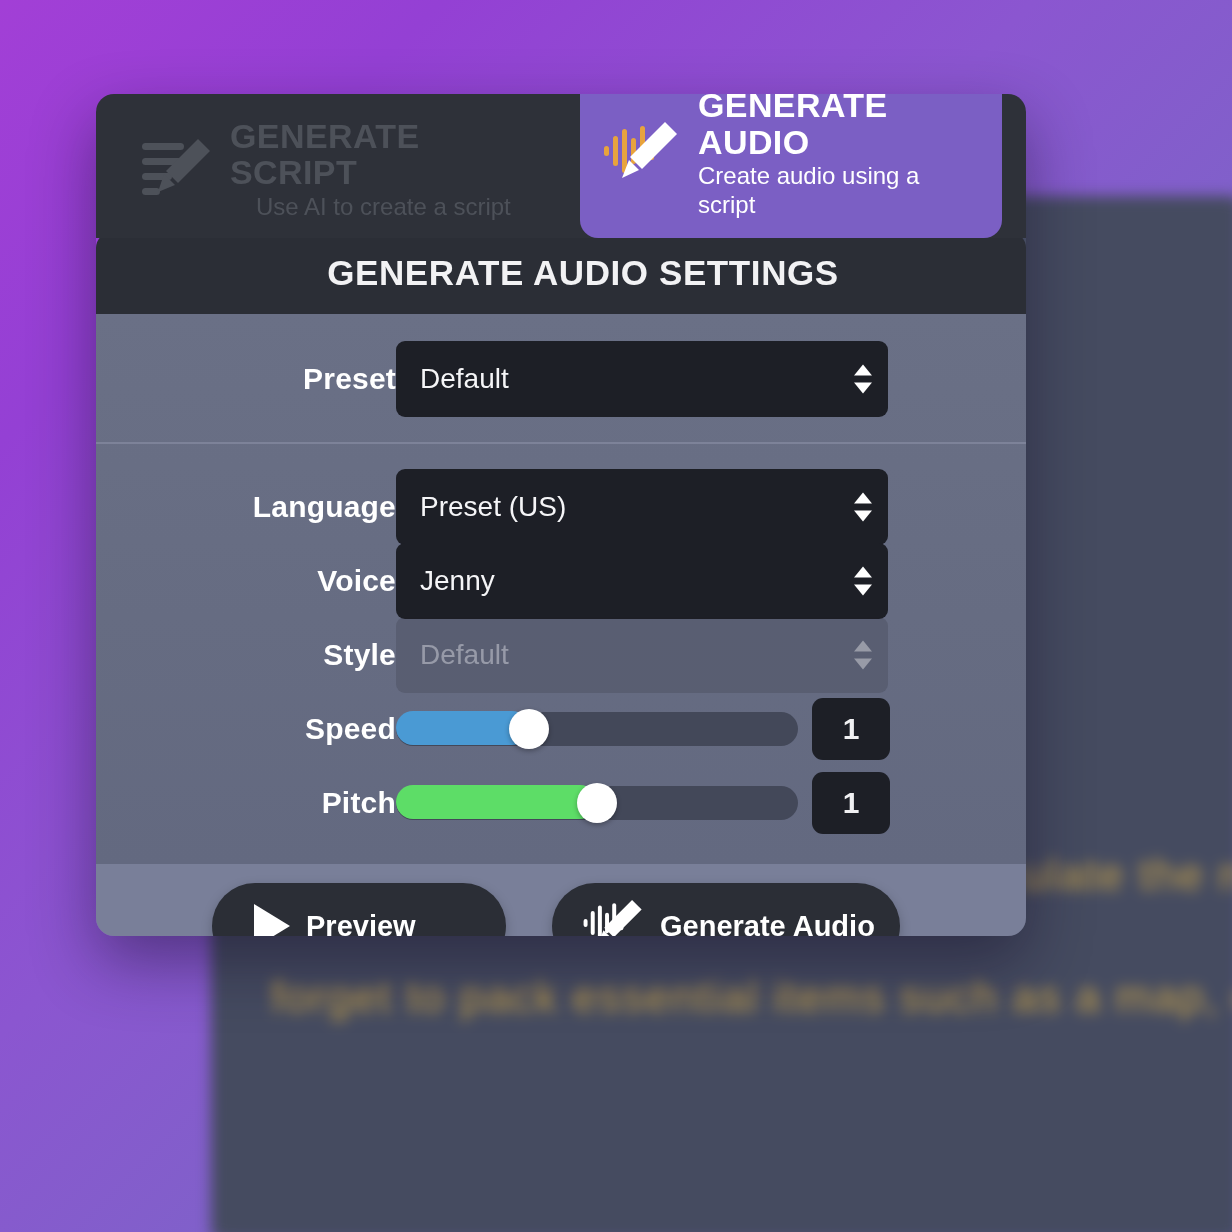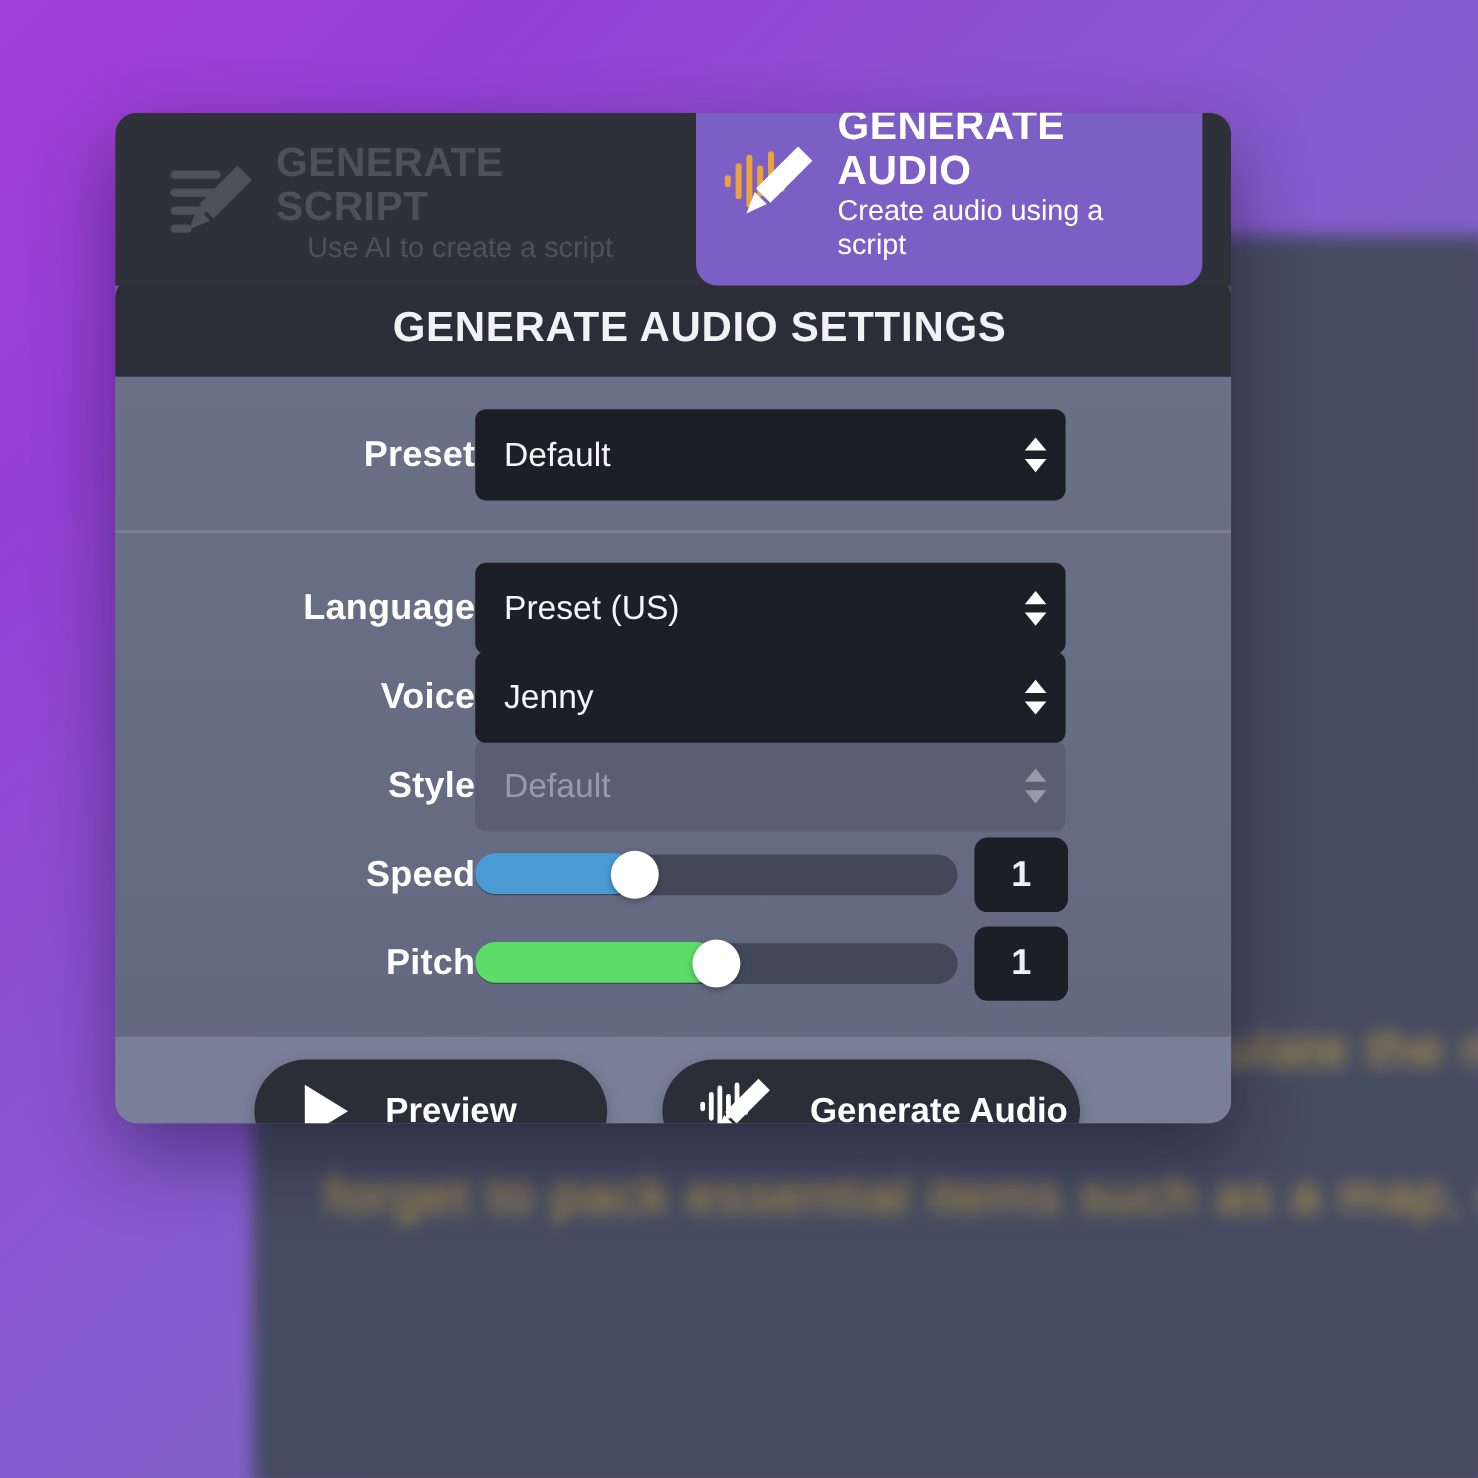--- a/index.html
+++ b/index.html
@@ -243,21 +243,21 @@
     align-items: center;
     padding-left: 116px;
     gap: 46px;
   }
   .btn {
     height: 86px;
     background: #2b2e36;
     border-radius: 43px;
     display: flex;
     align-items: center;
-    gap: 31px;
+    gap: 16px;
     color: #ffffff;
     font-size: 29px;
     font-weight: bold;
     box-shadow: 0 4px 12px rgba(0,0,0,.22);
   }
   #btn-preview { width: 294px; padding-left: 42px; }
   #btn-generate { width: 348px; padding-left: 30px; }
   .play-tri {
     width: 0; height: 0;
     border-top: 22px solid transparent;

